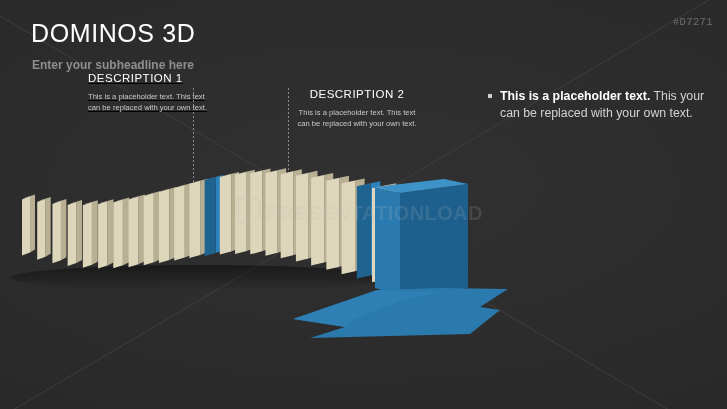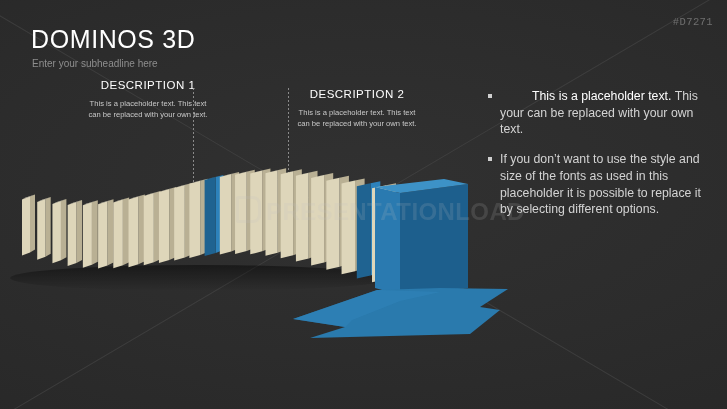--- a/index.html
+++ b/index.html
@@ -16,44 +16,44 @@
     overflow:hidden;
   }
 
   
   .deco-line{position:absolute;background:#4a4a4a;opacity:.55;transform-origin:0 0;height:1px;}
   .deco-a{left:-60px;  top:-20px; width:900px; transform:rotate(30.5deg);}
   .deco-b{left:727px;  top:-10px; width:900px; transform:rotate(149.5deg);}
 
   
   .title{
-    position:absolute;left:31px;top:25px;
+    position:absolute;left:31px;top:19px;
     font-size:25px;letter-spacing:.6px;color:#ffffff;font-weight:400;
     white-space:nowrap;
   }
   .subtitle{
     position:absolute;left:32px;top:58px;
-    font-size:10px;color:#8e8e8e;font-weight:400;white-space:nowrap;
+    font-size:12px;color:#8e8e8e;font-weight:700;white-space:nowrap;
   }
   .slide-code{
     position:absolute;right:14px;top:16px;
     font-family:"Liberation Mono", monospace;
     font-size:10.5px;color:#6f6f6f;letter-spacing:.4px;
   }
 
   
   .desc{position:absolute;width:120px;}
   .desc h3{
     margin:0 0 6px 0;font-size:11.5px;font-weight:400;color:#ffffff;
     letter-spacing:.5px;line-height:1.1;
   }
   .desc p{
     margin:0;font-size:7.6px;line-height:1.45;color:#c9c9c9;font-weight:400;
   }
-  .desc-1{left:88px;top:79px;text-align:center;}
+  .desc-1{left:88px;top:72px;text-align:left;text-decoration:underline;}
   .desc-2{left:297px;top:88px;text-align:center;}
 
   .dot-line{
     position:absolute;width:1px;
     background-image:linear-gradient(to bottom,#9a9a9a 0 1.6px, rgba(0,0,0,0) 1.6px 4px);
     background-size:1px 4px;
     opacity:.85;
   }
   .dot-1{left:193px;top:88px;height:110px;}
   .dot-2{left:288px;top:88px;height:108px;}
@@ -61,26 +61,26 @@
   
   .bullets{position:absolute;left:488px;top:88px;width:218px;}
   .bullet{display:flex;margin-bottom:13px;}
   .bullet .sq{
     flex:0 0 auto;width:4px;height:4px;background:#cfcfcf;
     margin:6px 8px 0 0;
   }
   .bullet .txt{
     font-size:12.3px;line-height:1.36;color:#d3d3d3;font-weight:400;
   }
-  .bullet .txt b{color:#ffffff;font-weight:400;margin-left:32px;}
+  .bullet .txt b{color:#ffffff;font-weight:700;}
 
   
   .watermark{
     position:absolute;left:236px;top:196px;
-    font-size:24px;font-weight:700;letter-spacing:.4px;
+    font-size:20px;font-weight:700;letter-spacing:.4px;
     color:rgba(190,190,190,.16);
     white-space:nowrap;pointer-events:none;z-index:6;
   }
   .watermark .wm-icon{
     display:inline-block;width:19px;height:21px;border:3.5px solid rgba(190,190,190,.16);
     border-radius:2px 8px 8px 2px;vertical-align:-3px;margin-right:5px;
   }
 
   
   #stage{position:absolute;left:0;top:0;width:727px;height:409px;z-index:4;}
@@ -259,20 +259,16 @@
   <div class="dot-line dot-2"></div>
 
   <div class="bullets">
 
     <div class="bullet">
       <span class="sq"></span>
       <span class="txt"><b>This is a placeholder text.</b><span> This your can be replaced with your own text.</span></span>
     </div>
 
 
-    <div class="bullet">
-      <span class="sq"></span>
-      <span class="txt">If you don’t want to use the style and size of the fonts as used in this placeholder it is possible to replace it by selecting different options.</span>
-    </div>
 
   </div>
 
 </div>
 
 </body></html>

